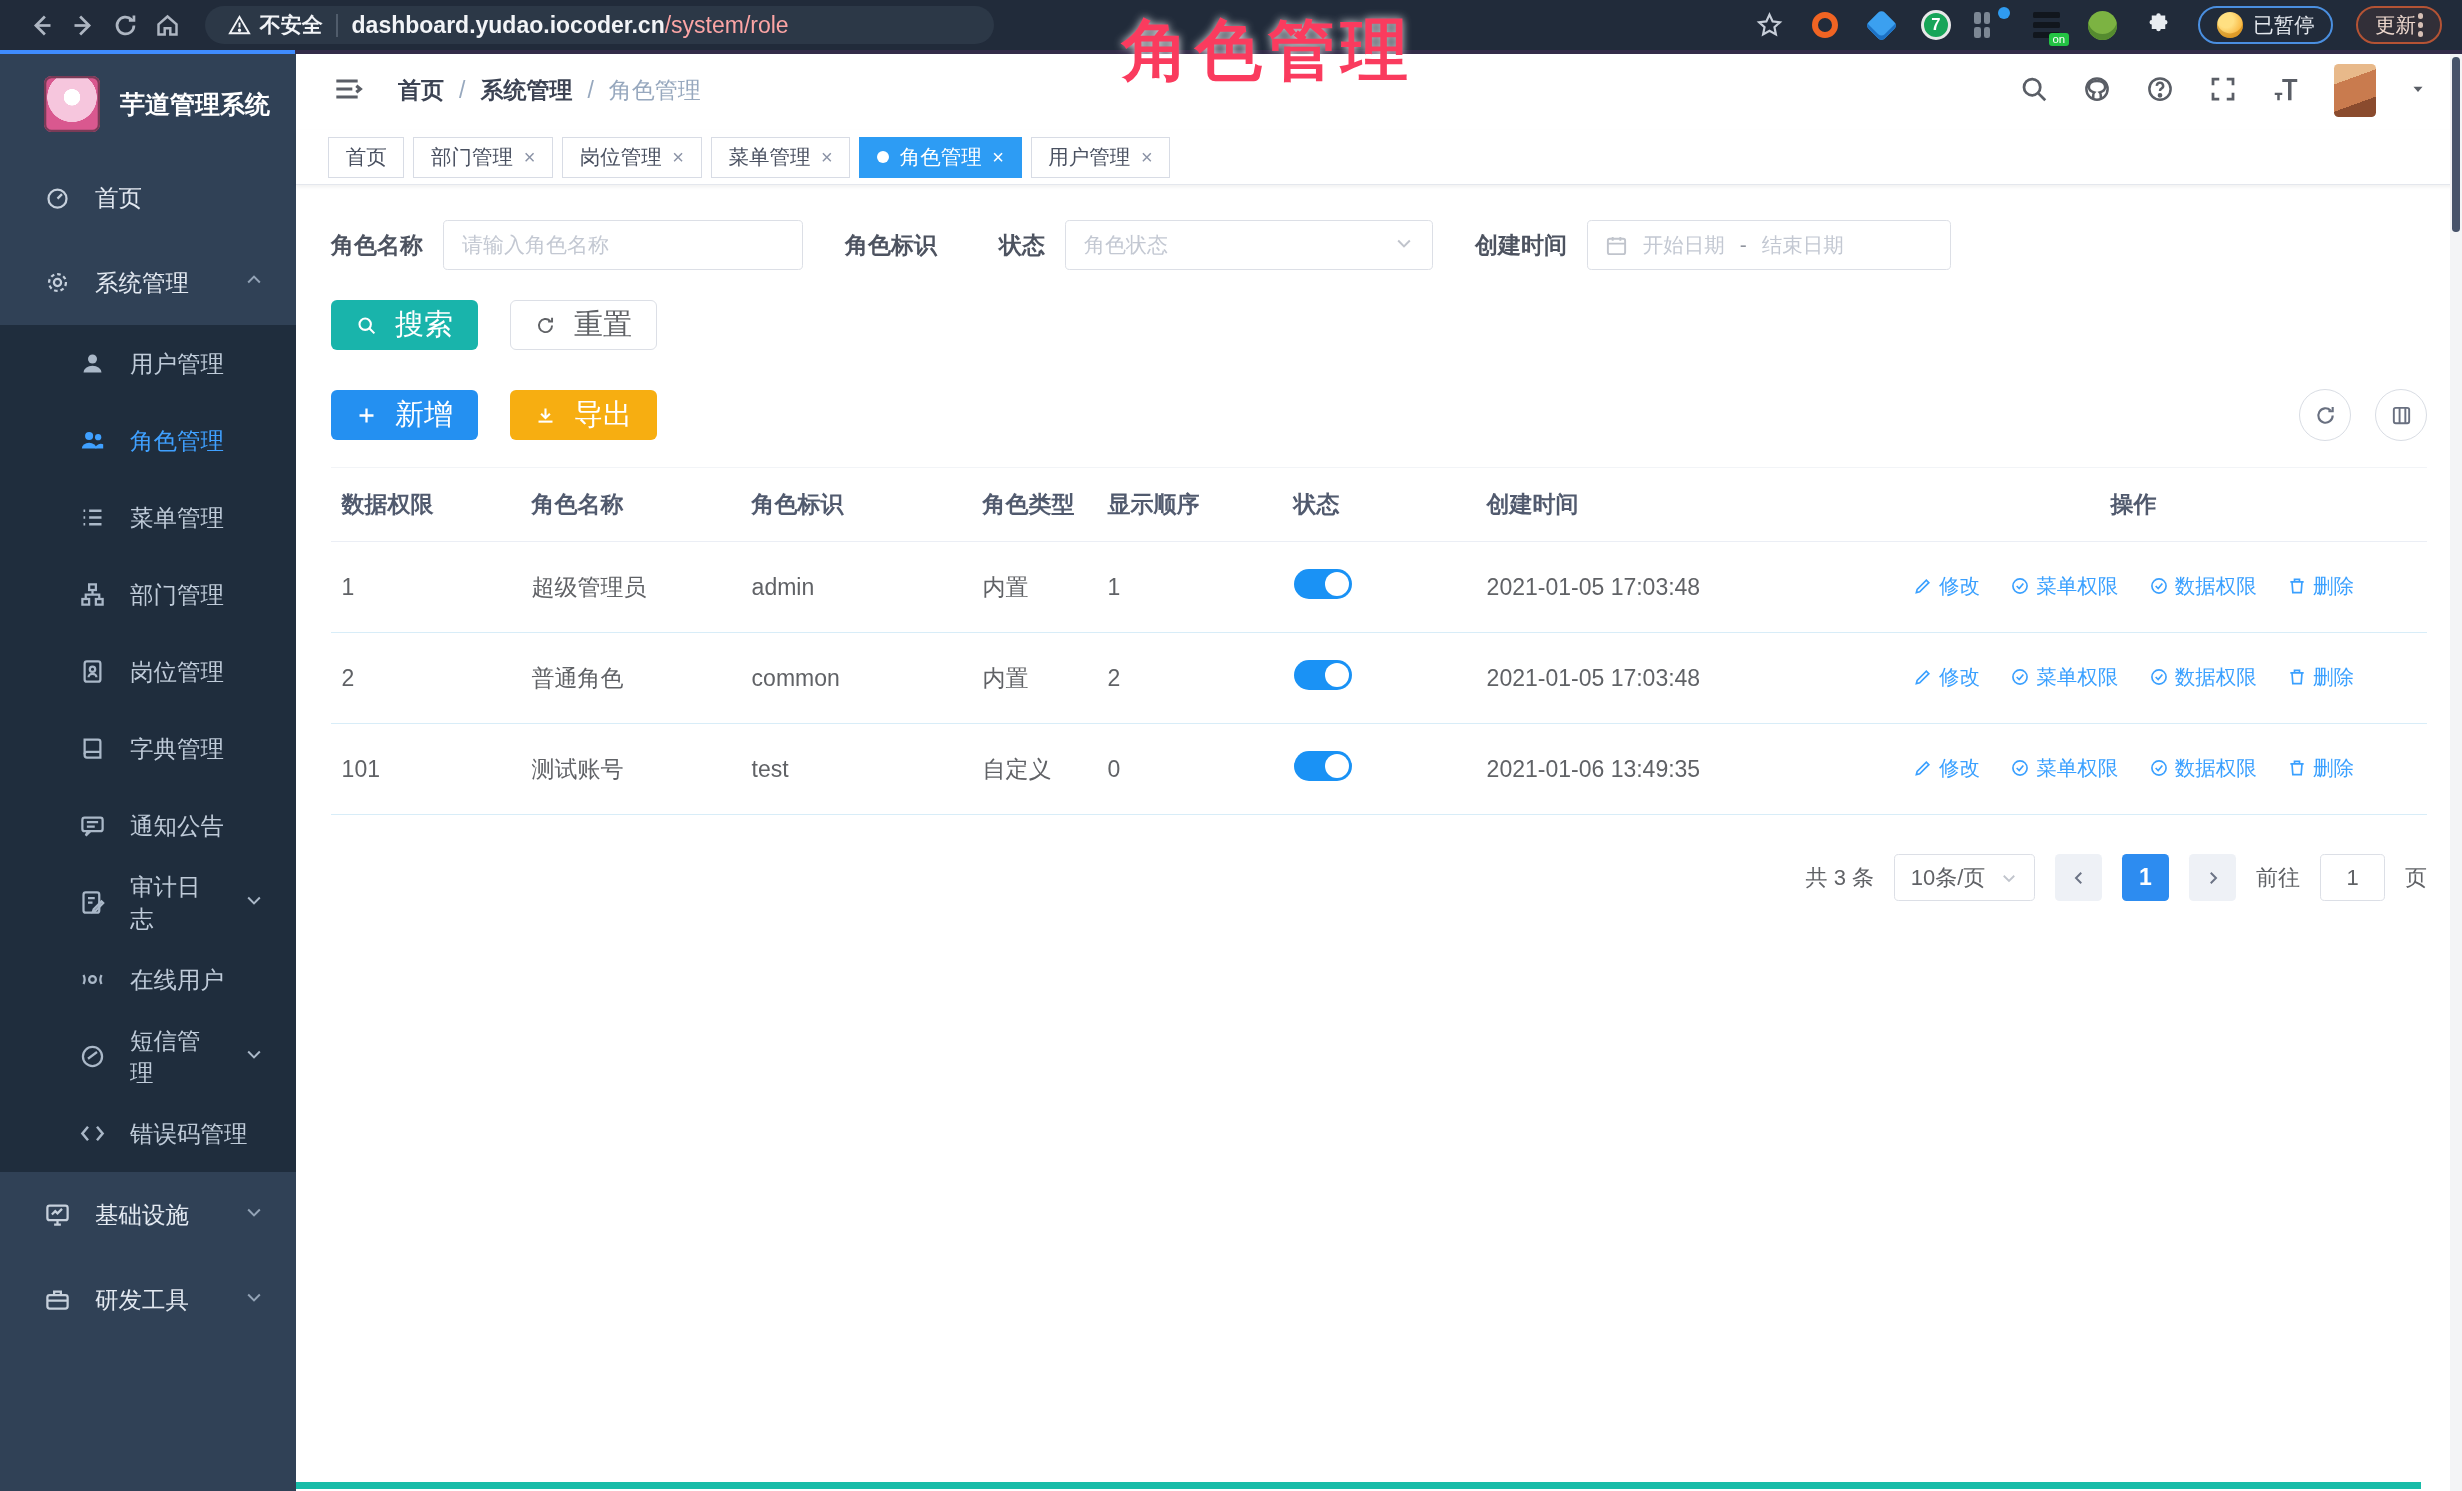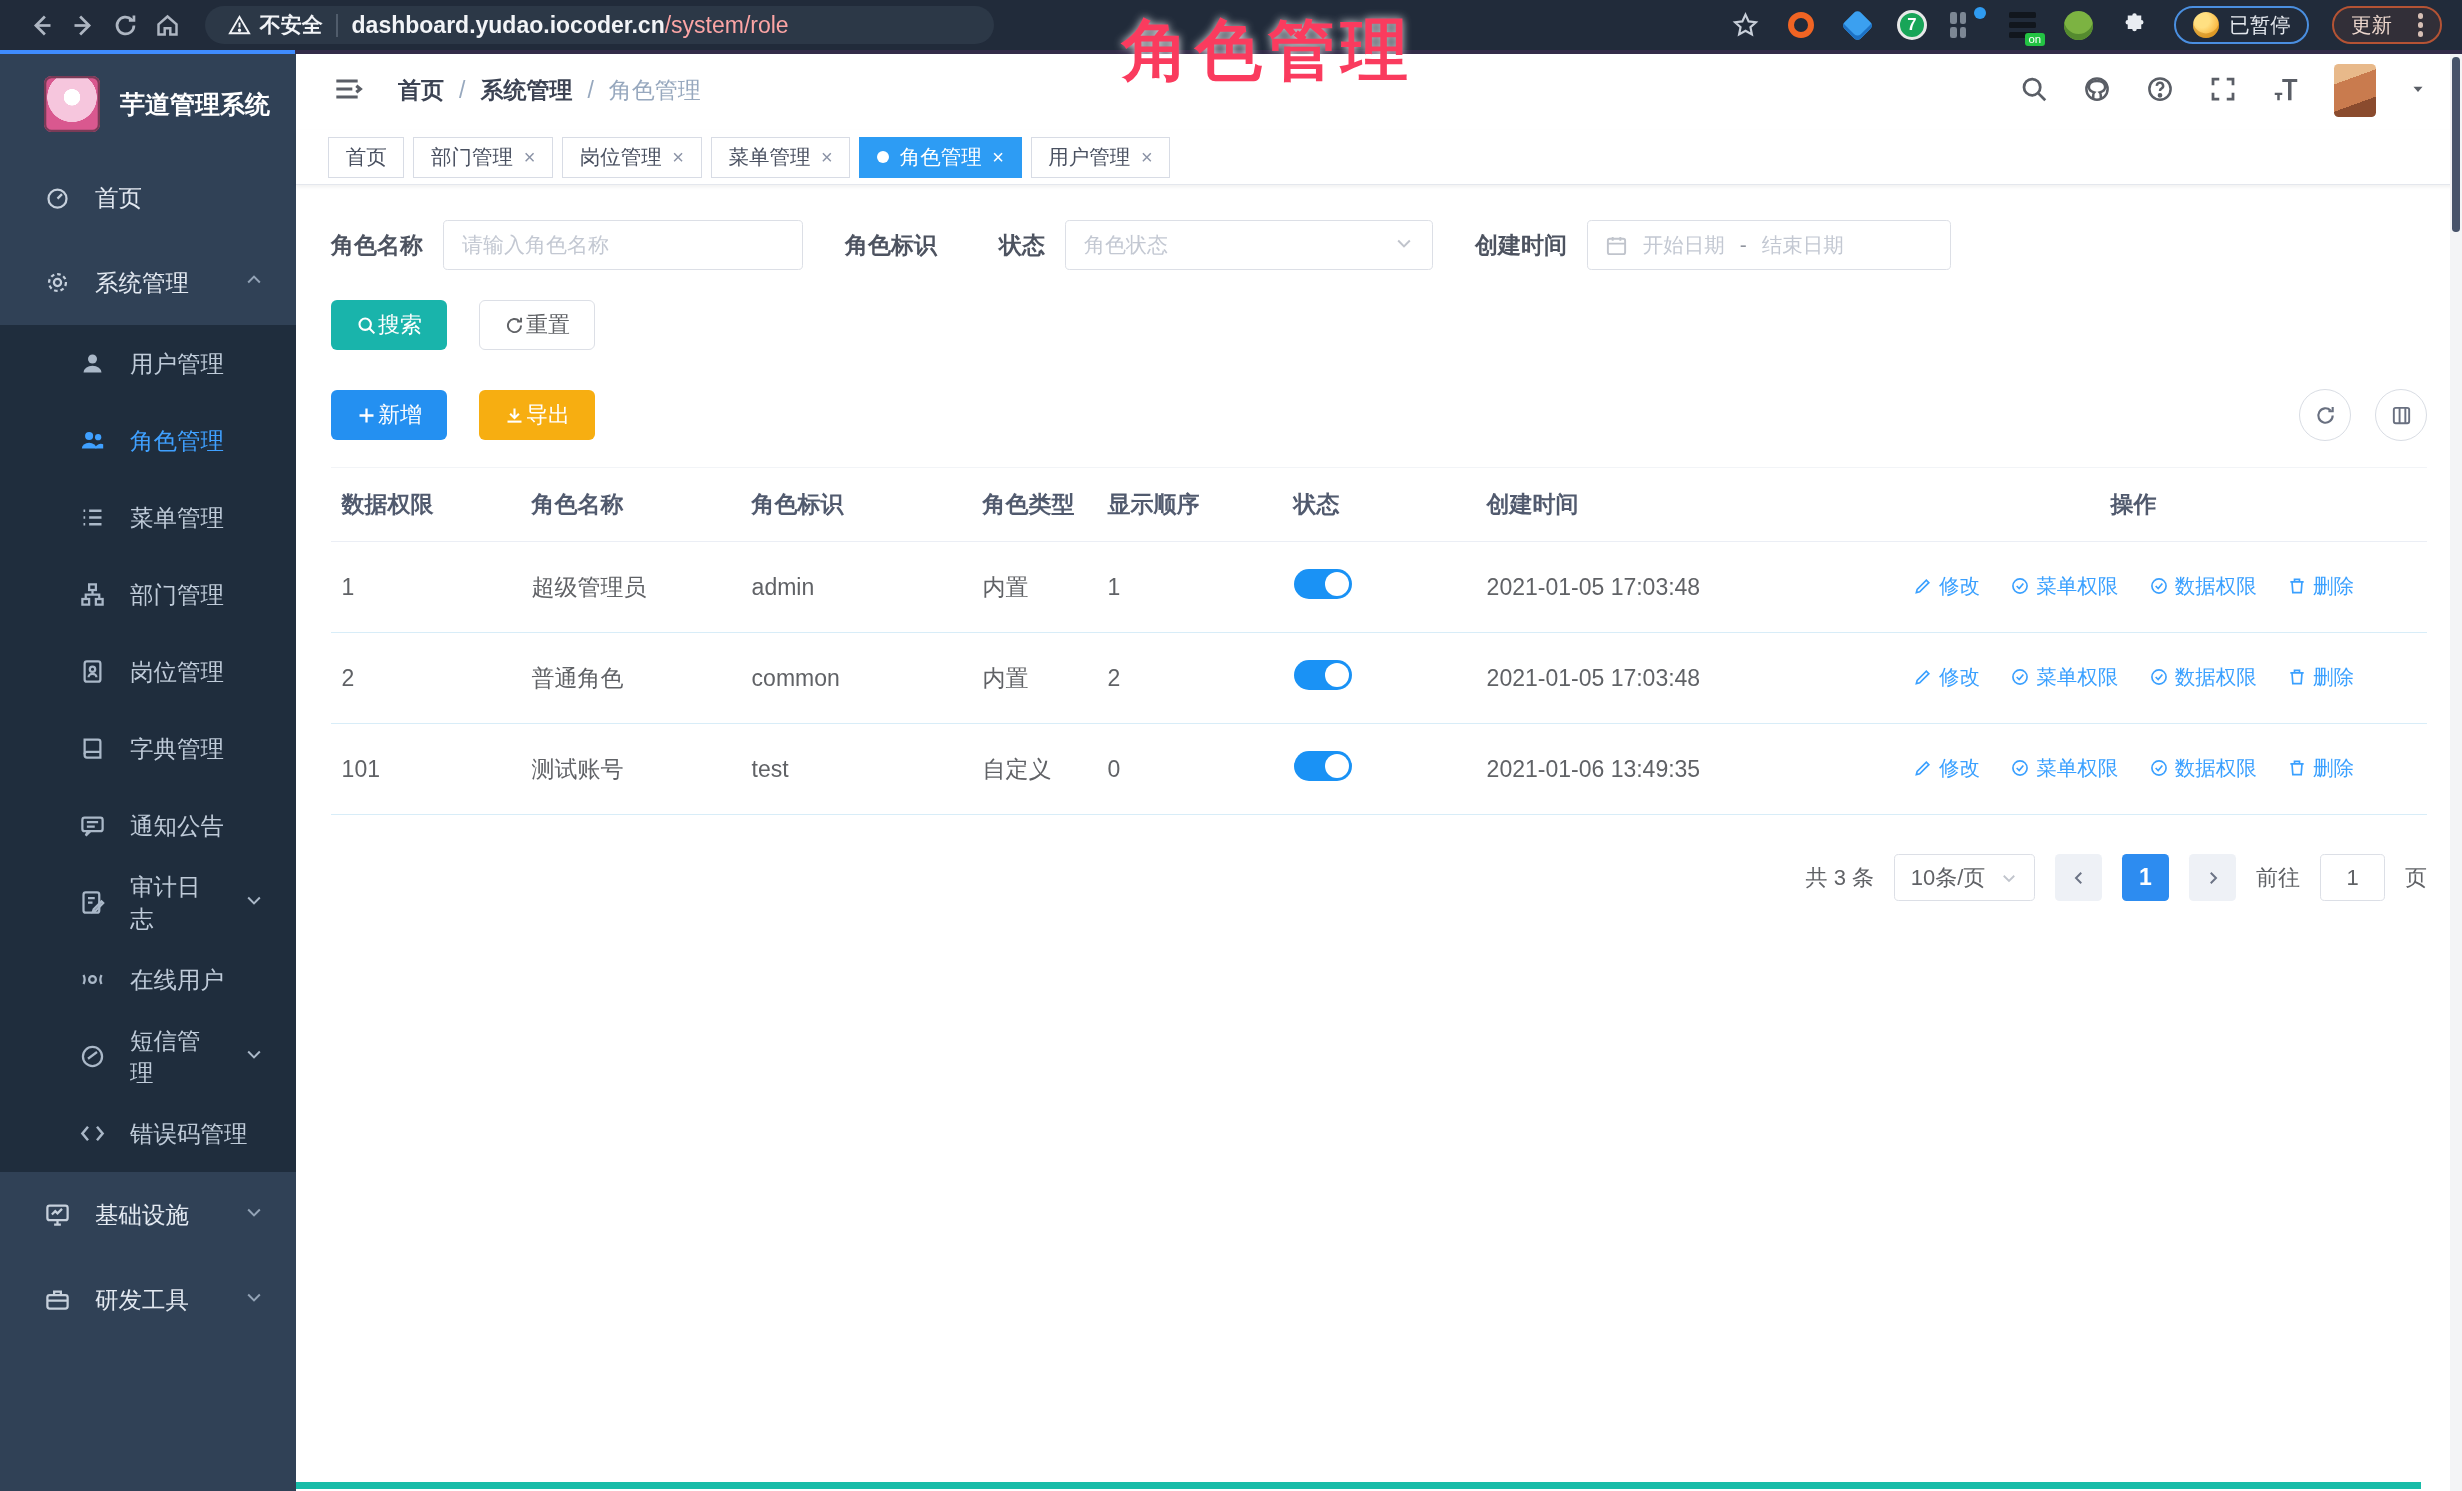--- a/index.html
+++ b/index.html
@@ -36,21 +36,21 @@
   .gridicon i { background:#7c8794; border-radius:2.3px; }
   .gridicon .b { position:absolute; top:-1.5px; right:-3px; width:12px; height:12px; background:#2f9bf0; border-radius:50%; }
   .rows-icon { width:27px; height:26px; display:flex; flex-direction:column; justify-content:space-between; }
   .rows-icon i { height:6px; background:#11161d; border-radius:1.5px; }
   .badge-on { position:absolute; right:-6px; bottom:-4.6px; background:#23c343; color:#fff; font-size:11.4px; font-weight:400; padding:0.8px 3.8px; border-radius:3px; }
   .monkey { width:29px; height:29px; border-radius:50%; background:#7cb342; box-shadow:inset 0 -6px 0 #558b2f; }
   .puzzle svg { width:27px; height:27px; color:#e8ecf1; }
   .pill { height:38px; border-radius:19px; display:flex; align-items:center; gap:10.6px; padding:0 16.7px; font-size:20.5px; }
   .pill-paused { border:2.3px solid #4a8fe0; color:#e4e8ee; }
   .emoji-face { width:26px; height:26px; border-radius:50%; background:radial-gradient(circle at 35% 32%, #ffe082 0 30%, #f9b63f 70%); box-shadow:inset 0 -4.6px 0 rgba(180,110,0,.4); }
-  .pill-update { border:2.3px solid #b45334; color:#efd9cf; background:rgba(175,80,50,.12); gap:26px; }
+  .pill-update { border:2.3px solid #b45334; color:#efd9cf; background:rgba(175,80,50,.12); gap:2px; }
   .dots-v { display:flex; flex-direction:column; gap:3.8px; }
   .dots-v i { width:5.3px; height:5.3px; border-radius:50%; background:#d7bfb4; }
   
   .progress-line { position:absolute; top:50px; left:0; width:100%; height:3.8px; z-index:6;
     background:linear-gradient(90deg,#3f8cff 0 12%,#332c49 12% 100%); }
   
   .overlay-title {
     position:absolute; top:4.6px; left:1122px; z-index:50;
     font-size:67px; font-weight:700; letter-spacing:6px; color:#fa3b5e;
     text-shadow:0 0 9px rgba(255,255,255,.85);
@@ -103,22 +103,22 @@
   .input { width:360px; padding:0 18px; color:#606266; }
   .input::placeholder { color:#c3c8d2; }
   .select { width:368px; display:flex; align-items:center; padding:0 18px; color:#c3c8d2; position:relative; }
   .select .chev { margin-left:auto; color:#c0c4cc; }
   .select .chev svg { width:20px; height:20px; }
   .daterange { width:364px; display:flex; align-items:center; padding:0 16.7px; gap:15px; color:#c3c8d2; }
   .daterange svg { width:23px; height:23px; color:#c0c4cc; flex-shrink:0; }
   .daterange .dsep { color:#8f949e; }
   .daterange .dtxt { font-size:20.5px; }
   .btn-row { margin-top:30px; display:flex; gap:32px; }
-  .btn { height:50px; border-radius:6px; padding:0 24px; font-size:22px; display:inline-flex;
-    align-items:center; gap:1px; border:0.8px solid transparent; cursor:pointer; color:#fff; }
+  .btn { height:50px; border-radius:6px; padding:0 24px; font-size:29px; display:inline-flex;
+    align-items:center; gap:18px; border:0.8px solid transparent; cursor:pointer; color:#fff; }
   .btn svg { width:21px; height:21px; }
   .btn-search { background:#19b4ab; }
   .btn-reset { background:#fff; border-color:#dcdfe6; color:#606266; }
   .action-row { margin-top:39px; display:flex; align-items:center; }
   .btn-add { background:#2490f1; }
   .btn-export { background:#f7ae11; margin-left:32px; }
   .round-btns { margin-left:auto; display:flex; gap:24px; }
   .round-btn { width:52px; height:52px; border-radius:50%; border:0.8px solid #d9dde4; background:#fff;
     display:flex; align-items:center; justify-content:center; color:#697080; cursor:pointer; }
   .round-btn svg { width:23px; height:23px; }

